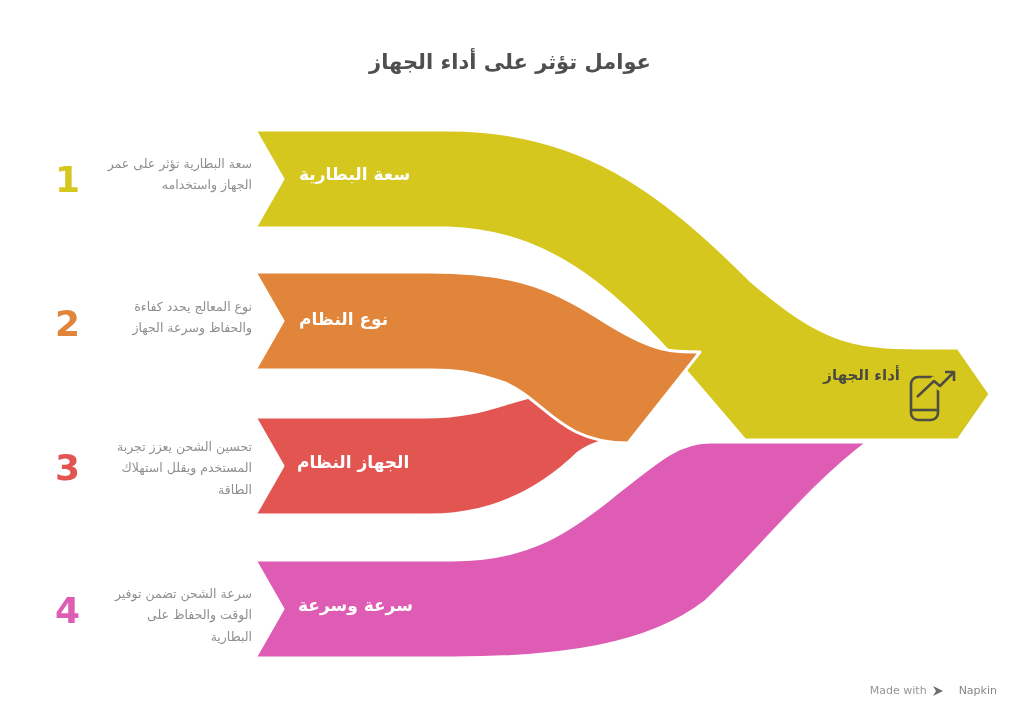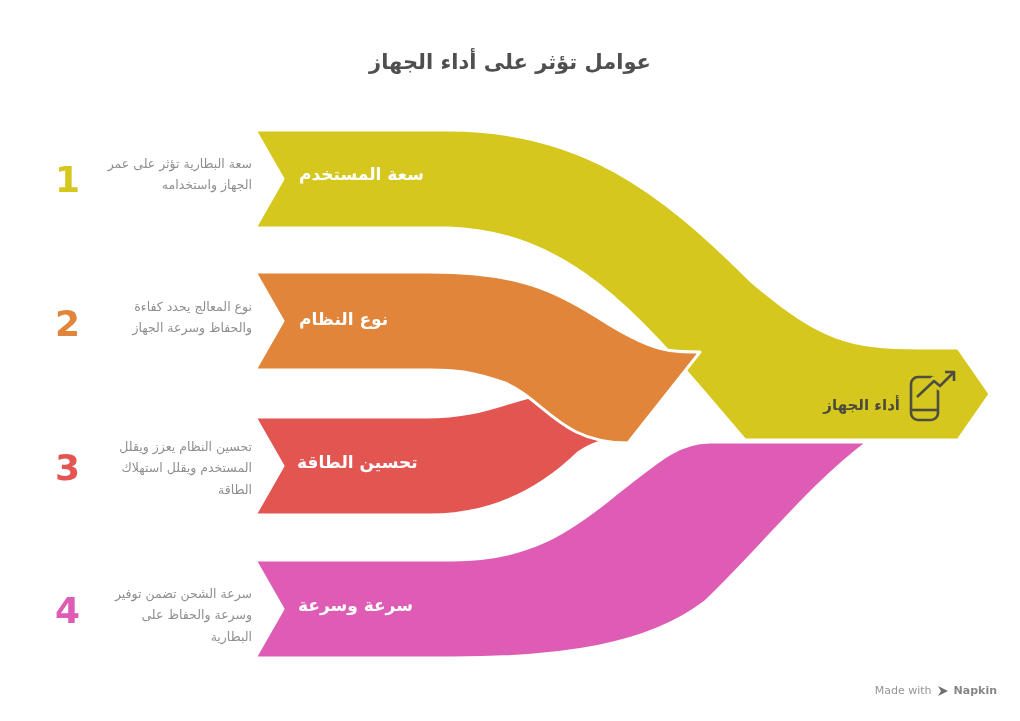--- a/index.html
+++ b/index.html
@@ -27,28 +27,28 @@
   .desc4{top:583px;}
   .band-label{
     position:absolute;direction:rtl;font-size:17px;font-weight:bold;
     color:#ffffff;white-space:nowrap;
   }
   .blabel1{left:299px;top:164px;}
   .blabel2{left:299px;top:309px;}
   .blabel3{left:297px;top:452px;}
   .blabel4{left:298px;top:595px;}
   .output-label{
-    position:absolute;left:812px;top:396px;width:88px;direction:rtl;text-align:right;
+    position:absolute;left:812px;top:366px;width:88px;direction:rtl;text-align:right;
     font-size:15px;font-weight:bold;color:#4a4a3f;white-space:nowrap;
   }
   .watermark{
     position:absolute;top:684px;right:23px;display:flex;align-items:center;gap:5px;
     font-size:11px;color:#969696;
   }
-  .watermark .brand{color:#878787;font-weight:700;}
+  .watermark .brand{color:#878787;font-weight:400;margin-left:10px;}
 </style>
 </head>
 <body>
 
 <div class="stage">
 
   <svg class="canvas" width="1020" height="721" viewBox="0 0 1020 721">
 
     <path d="M 255,560 L 452,560
          C 525,560 565,535 612,497
@@ -93,28 +93,28 @@
 
   <div class="title">عوامل تؤثر على أداء الجهاز</div>
 
   <div class="num num1">1</div>
   <div class="desc desc1">سعة البطارية تؤثر على عمر الجهاز واستخدامه</div>
 
   <div class="num num2">2</div>
   <div class="desc desc2">نوع المعالج يحدد كفاءة والحفاظ وسرعة الجهاز</div>
 
   <div class="num num3">3</div>
-  <div class="desc desc3">تحسين النظام يعزز ويقلل المستخدم ويقلل استهلاك الطاقة</div>
+  <div class="desc desc3">تحسين الشحن يعزز تجربة المستخدم ويقلل استهلاك الطاقة</div>
 
   <div class="num num4">4</div>
-  <div class="desc desc4">سرعة الشحن تضمن توفير وسرعة والحفاظ على البطارية</div>
+  <div class="desc desc4">سرعة الشحن تضمن توفير الوقت والحفاظ على البطارية</div>
 
-  <div class="band-label blabel1">سعة المستخدم</div>
+  <div class="band-label blabel1">سعة البطارية</div>
   <div class="band-label blabel2">نوع النظام</div>
-  <div class="band-label blabel3">تحسين الطاقة</div>
+  <div class="band-label blabel3">الجهاز النظام</div>
   <div class="band-label blabel4">سرعة وسرعة</div>
 
   <div class="output-label">أداء الجهاز</div>
 
   <div class="watermark">
     <span>Made with</span>
     <svg width="12" height="12" viewBox="0 0 12 12">
       <path d="M1,1 L11,6 L1,11 L4,6 Z" fill="#6f6f6f"></path>
     </svg>
     <span class="brand">Napkin</span>

